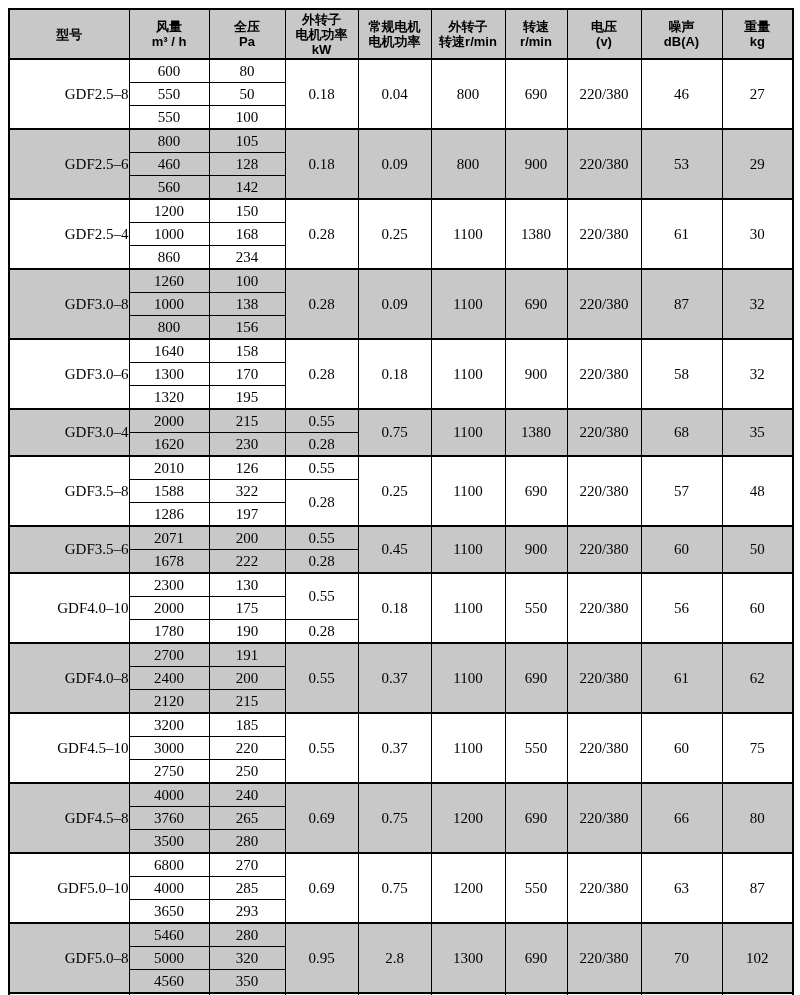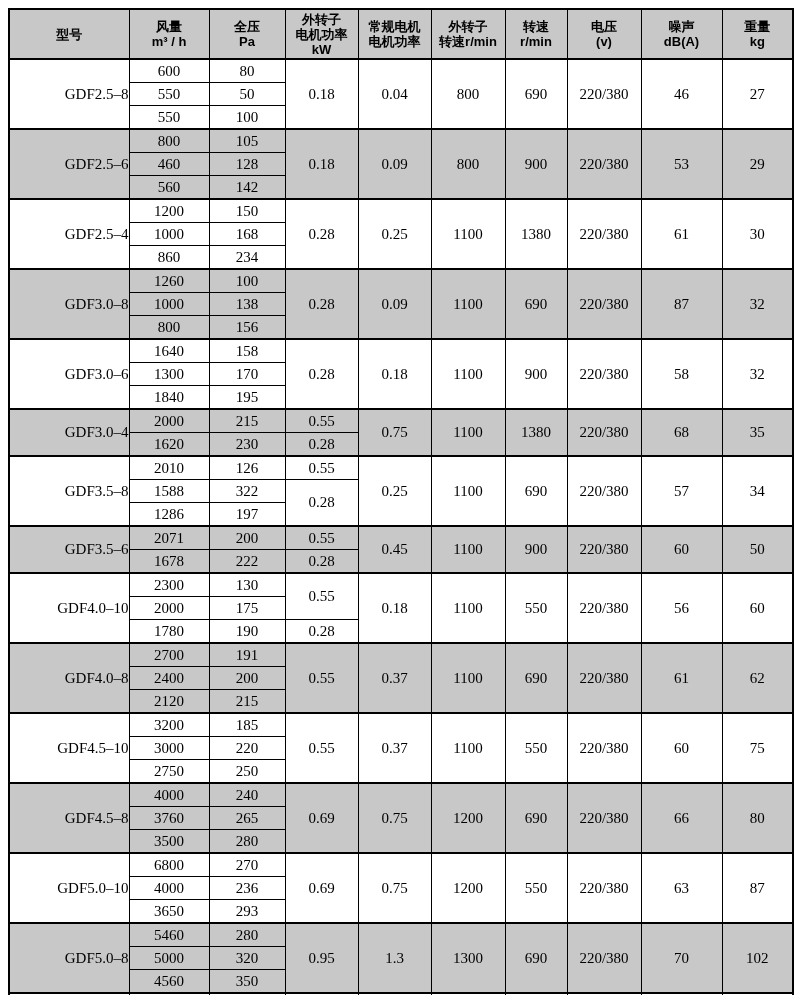--- a/index.html
+++ b/index.html
@@ -201,21 +201,21 @@
           <td rowspan="3">900</td>
           <td rowspan="3">220/380</td>
           <td rowspan="3">58</td>
           <td rowspan="3">32</td>
         </tr>
         <tr>
           <td>1300</td>
           <td>170</td>
         </tr>
         <tr>
-          <td>1840</td>
+          <td>1320</td>
           <td>195</td>
         </tr>
         <tr class="group-start shaded">
           <td rowspan="2" class="model-cell">GDF3.0–4</td>
           <td>2000</td>
           <td>215</td>
           <td>0.55</td>
           <td rowspan="2">0.75</td>
           <td rowspan="2">1100</td>
           <td rowspan="2">1380</td>
@@ -231,21 +231,21 @@
         <tr class="group-start">
           <td rowspan="3" class="model-cell">GDF3.5–8</td>
           <td>2010</td>
           <td>126</td>
           <td>0.55</td>
           <td rowspan="3">0.25</td>
           <td rowspan="3">1100</td>
           <td rowspan="3">690</td>
           <td rowspan="3">220/380</td>
           <td rowspan="3">57</td>
-          <td rowspan="3">34</td>
+          <td rowspan="3">48</td>
         </tr>
         <tr>
           <td>1588</td>
           <td>322</td>
           <td rowspan="2">0.28</td>
         </tr>
         <tr>
           <td>1286</td>
           <td>197</td>
         </tr>
@@ -354,32 +354,32 @@
           <td rowspan="3">0.69</td>
           <td rowspan="3">0.75</td>
           <td rowspan="3">1200</td>
           <td rowspan="3">550</td>
           <td rowspan="3">220/380</td>
           <td rowspan="3">63</td>
           <td rowspan="3">87</td>
         </tr>
         <tr>
           <td>4000</td>
-          <td>236</td>
+          <td>285</td>
         </tr>
         <tr>
           <td>3650</td>
           <td>293</td>
         </tr>
         <tr class="group-start shaded">
           <td rowspan="3" class="model-cell">GDF5.0–8</td>
           <td>5460</td>
           <td>280</td>
           <td rowspan="3">0.95</td>
-          <td rowspan="3">1.3</td>
+          <td rowspan="3">2.8</td>
           <td rowspan="3">1300</td>
           <td rowspan="3">690</td>
           <td rowspan="3">220/380</td>
           <td rowspan="3">70</td>
           <td rowspan="3">102</td>
         </tr>
         <tr class="shaded">
           <td>5000</td>
           <td>320</td>
         </tr>

